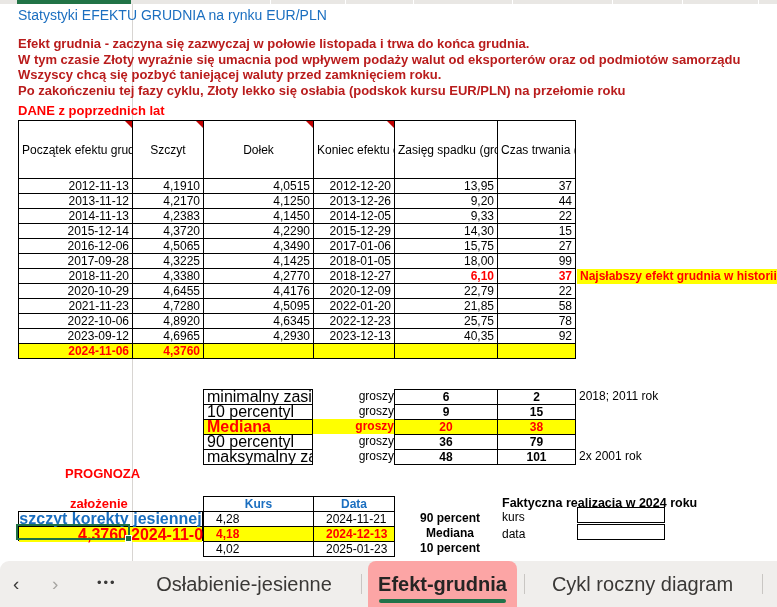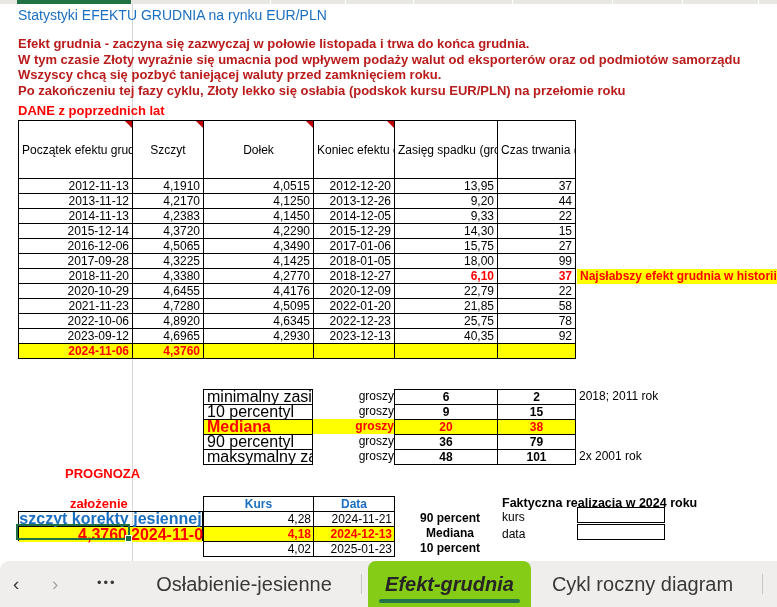--- a/index.html
+++ b/index.html
@@ -40,33 +40,33 @@
   .assume-box{position:absolute;left:18px;top:511px;width:185px;height:30px;border:1px solid #000;box-sizing:border-box;font-size:16px;}
   .assume-top{height:14px;border-bottom:1px solid #000;text-align:center;color:#1b6fc0;font-weight:bold;line-height:14px;white-space:nowrap;}
   .assume-bottom{height:15px;background:#ffff00;display:flex;}
   .assume-bottom span{display:block;color:#f00;font-weight:bold;line-height:15px;text-align:right;white-space:nowrap;}
   .av{width:110px;padding-right:4px;}
   .ad{width:67px;padding-right:4px;}
   .sel{position:absolute;left:16px;top:524px;width:114px;height:16px;border:2px solid #1f7145;box-sizing:border-box;z-index:5;}
   .sel .handle{position:absolute;right:-4px;bottom:-4px;width:5px;height:5px;background:#1f7145;border:1px solid #fff;}
   .fc{position:absolute;left:203px;top:496px;width:191px;font-size:12px;}
   .fc th{border:1px solid #000;height:14px;color:#1b6fc0;font-weight:bold;text-align:center;line-height:13px;padding:0;}
-  .fc td{border:1px solid #000;height:14px;text-align:right;padding:0 2px;line-height:13px;white-space:nowrap;}
+  .fc td{border:1px solid #000;height:14px;padding:0 12px;line-height:13px;white-space:nowrap;}
   .pct{position:absolute;left:400px;width:100px;height:15px;font-size:12px;font-weight:bold;text-align:center;line-height:15px;white-space:nowrap;}
   .actual-title{position:absolute;left:502px;top:496px;font-size:12.5px;font-weight:bold;white-space:nowrap;}
   .actual-label{position:absolute;left:502px;font-size:12px;white-space:nowrap;}
   .actual-box{position:absolute;left:577px;width:88px;height:16px;border:1px solid #000;box-sizing:border-box;background:#fff;}
   
   .tabbar{position:absolute;left:0;top:561px;width:777px;height:46px;background:#f0eeec;border-radius:9px 0 0 0;}
   .nav-btn{position:absolute;top:11px;font-size:19px;color:#3b3a39;line-height:24px;cursor:default;}
   .nav-btn.dim{color:#a8a6a3;}
   .more-btn{position:absolute;left:97px;top:14px;font-size:13px;letter-spacing:2px;color:#3b3a39;}
   .tab-label{position:absolute;top:0;height:46px;font-size:20px;color:#3a3836;display:flex;align-items:center;justify-content:center;white-space:nowrap;}
   .tab-sep{position:absolute;top:13px;width:1px;height:20px;background:#c9c6c3;}
-  .active-tab{position:absolute;left:368px;top:561px;width:163px;height:46px;background:#84cc16;border-radius:8px 8px 0 0;font-style:italic;}
+  .active-tab{position:absolute;left:368px;top:561px;width:149px;height:46px;background:#fca5a5;border-radius:8px 8px 0 0;}
   .active-tab .lbl{width:100%;height:100%;display:flex;align-items:center;justify-content:center;
                    font-size:20px;font-weight:bold;color:#262524;white-space:nowrap;}
   .active-tab .bar{position:absolute;left:11px;right:11px;bottom:4px;height:4px;background:#21734a;border-radius:2px;}
 </style>
 </head>
 <body>
 
 <div id="screen">
 
   <div class="col-strip">

